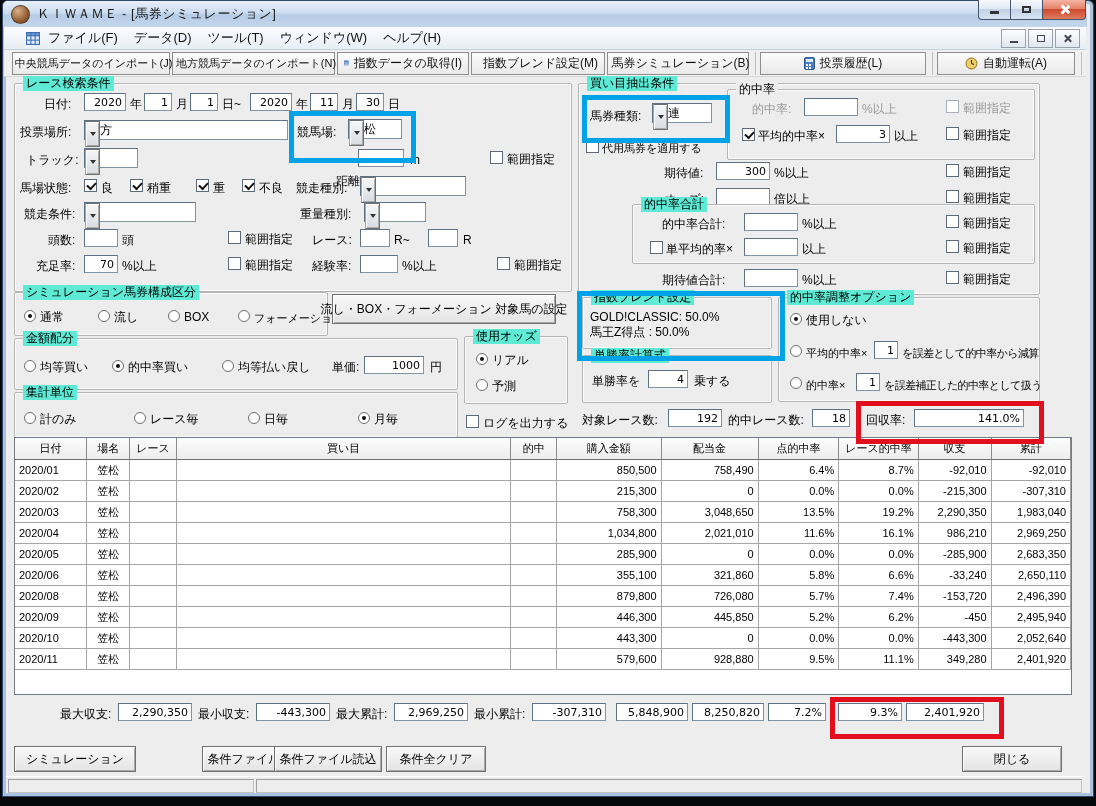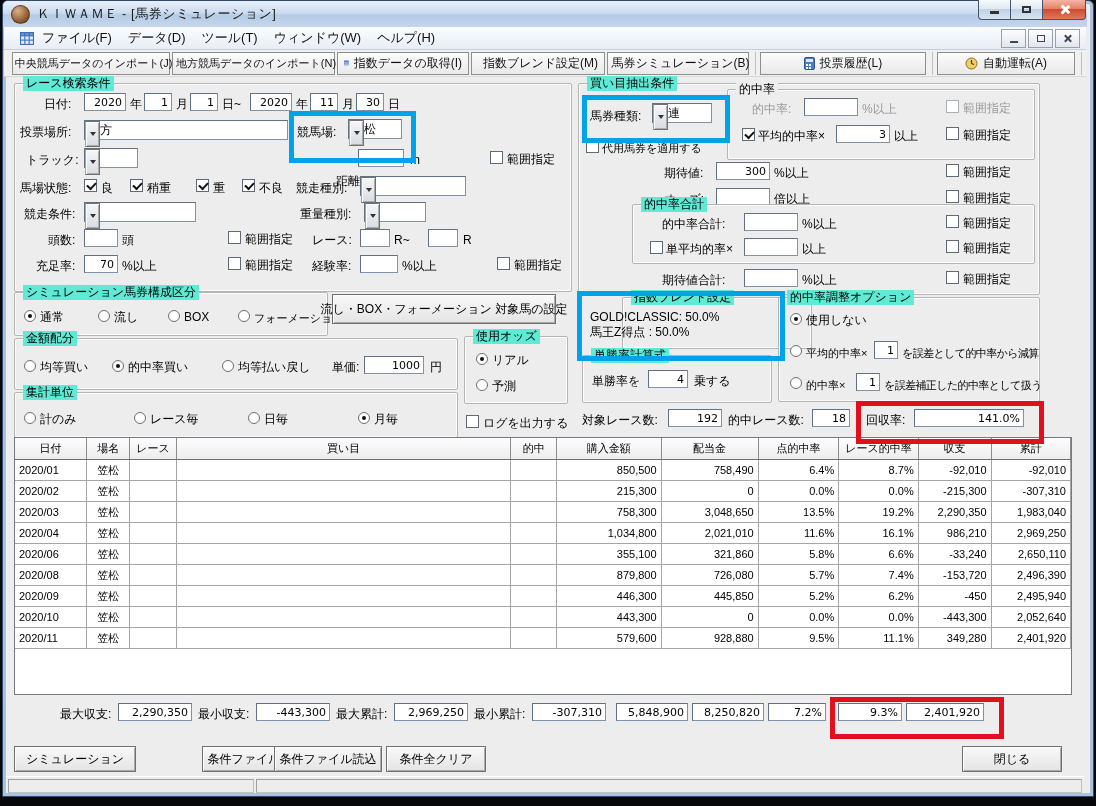--- a/index.html
+++ b/index.html
@@ -18,21 +18,21 @@
     background:linear-gradient(#F7FAFD,#DFE9F3 45%,#C2D2E6 50%,#D6E3F1);display:flex;align-items:center;justify-content:center;position:relative;}
   .cbn.first{border-bottom-left-radius:4px;}
   .cbn.close{width:42px;border-bottom-right-radius:4px;background:linear-gradient(#F6B4A4,#E4836B 45%,#CE4B2F 50%,#DE7A5F);}
   .glyph-min{width:9px;height:3px;background:#333;margin-top:5px;}
   .glyph-max{width:9px;height:7px;border:2px solid #333;box-sizing:border-box;background:transparent;}
   .glyph-x{position:relative;width:11px;height:11px;}
   .glyph-x::before,.glyph-x::after{content:'';position:absolute;left:5px;top:0;width:2.5px;height:11px;background:#fff;border-radius:1px;}
   .glyph-x::before{transform:rotate(45deg);}  .glyph-x::after{transform:rotate(-45deg);}
   
   .menubar{position:absolute;left:4px;top:27px;width:1082px;height:23px;
-    background:linear-gradient(#FBFCFE,#E8EEF6);border-bottom:1px solid #C9CFD8;display:flex;align-items:center;padding-left:16px;box-sizing:border-box;}
+    background:linear-gradient(#FBFCFE,#E8EEF6);border-bottom:1px solid #C9CFD8;display:flex;align-items:center;padding-left:22px;box-sizing:border-box;}
   .menu-item{font-size:13px;color:#111;padding:2px 8px;white-space:nowrap;}
   .mdibtns{position:absolute;right:6px;top:2px;display:flex;}
   .mdibtn{width:23px;height:17px;border:1px solid #97A1AC;background:linear-gradient(#FDFDFE,#E2E7ED);margin-left:2px;display:flex;align-items:center;justify-content:center;}
   .g-min{width:8px;height:2px;background:#445;margin-top:6px;}
   .g-res{width:8px;height:7px;border:1px solid #445;box-sizing:border-box;}
   .g-x{position:relative;width:9px;height:9px;}
   .g-x::before,.g-x::after{content:'';position:absolute;left:4px;top:0;width:2px;height:9px;background:#445;}
   .g-x::before{transform:rotate(45deg);} .g-x::after{transform:rotate(-45deg);}
   
   .toolbar{position:absolute;left:4px;top:50px;width:1082px;height:27px;background:#F0F0F0;border-bottom:1px solid #D8D8D8;display:flex;align-items:center;padding-left:8px;box-sizing:border-box;}
@@ -392,21 +392,21 @@
   <span class="lb" style="left:802px;top:242px;">以上</span>
   <span class="cb" style="left:946px;top:240px;"></span>
   <span class="lb" style="left:963px;top:241px;">範囲指定</span>
 
   <span class="lb r" style="left:662px;top:273px;width:78px;">期待値合計:</span>
   <input class="tb" style="left: 744px; top: 269px; width: 54px;">
   <span class="lb" style="left:802px;top:273px;">%以上</span>
   <span class="cb" style="left:946px;top:271px;"></span>
   <span class="lb" style="left:963px;top:272px;">範囲指定</span>
 
-  <div class="grp" style="left:582px;top:297px;width:188px;height:50px;margin-left:40px;">
+  <div class="grp" style="left:582px;top:297px;width:188px;height:50px;">
     <span class="cap">指数ブレンド設定</span>
   </div>
   <span class="lb" style="left:590px;top:310px;">GOLD!CLASSIC: 50.0%</span>
   <span class="lb" style="left:590px;top:325px;">馬王Z得点 : 50.0%</span>
 
   <div class="grp" style="left:582px;top:355px;width:188px;height:46px;">
     <span class="cap">単勝率計算式</span>
   </div>
   <span class="lb" style="left:592px;top:374px;">単勝率を</span>
   <input class="tb" style="left: 648px; top: 370px; width: 40px;" value="4">
@@ -495,20 +495,33 @@
             <td class="cen">笠松</td>
             <td></td>
             <td></td>
             <td></td>
             <td class="num">1,034,800</td>
             <td class="num">2,021,010</td>
             <td class="num">11.6%</td>
             <td class="num">16.1%</td>
             <td class="num">986,210</td>
             <td class="num">2,969,250</td>
+          </tr>
+          <tr>
+            <td>2020/05</td>
+            <td class="cen">笠松</td>
+            <td></td>
+            <td></td>
+            <td></td>
+            <td class="num">285,900</td>
+            <td class="num">0</td>
+            <td class="num">0.0%</td>
+            <td class="num">0.0%</td>
+            <td class="num">-285,900</td>
+            <td class="num">2,683,350</td>
           </tr>
           <tr>
             <td>2020/06</td>
             <td class="cen">笠松</td>
             <td></td>
             <td></td>
             <td></td>
             <td class="num">355,100</td>
             <td class="num">321,860</td>
             <td class="num">5.8%</td>

